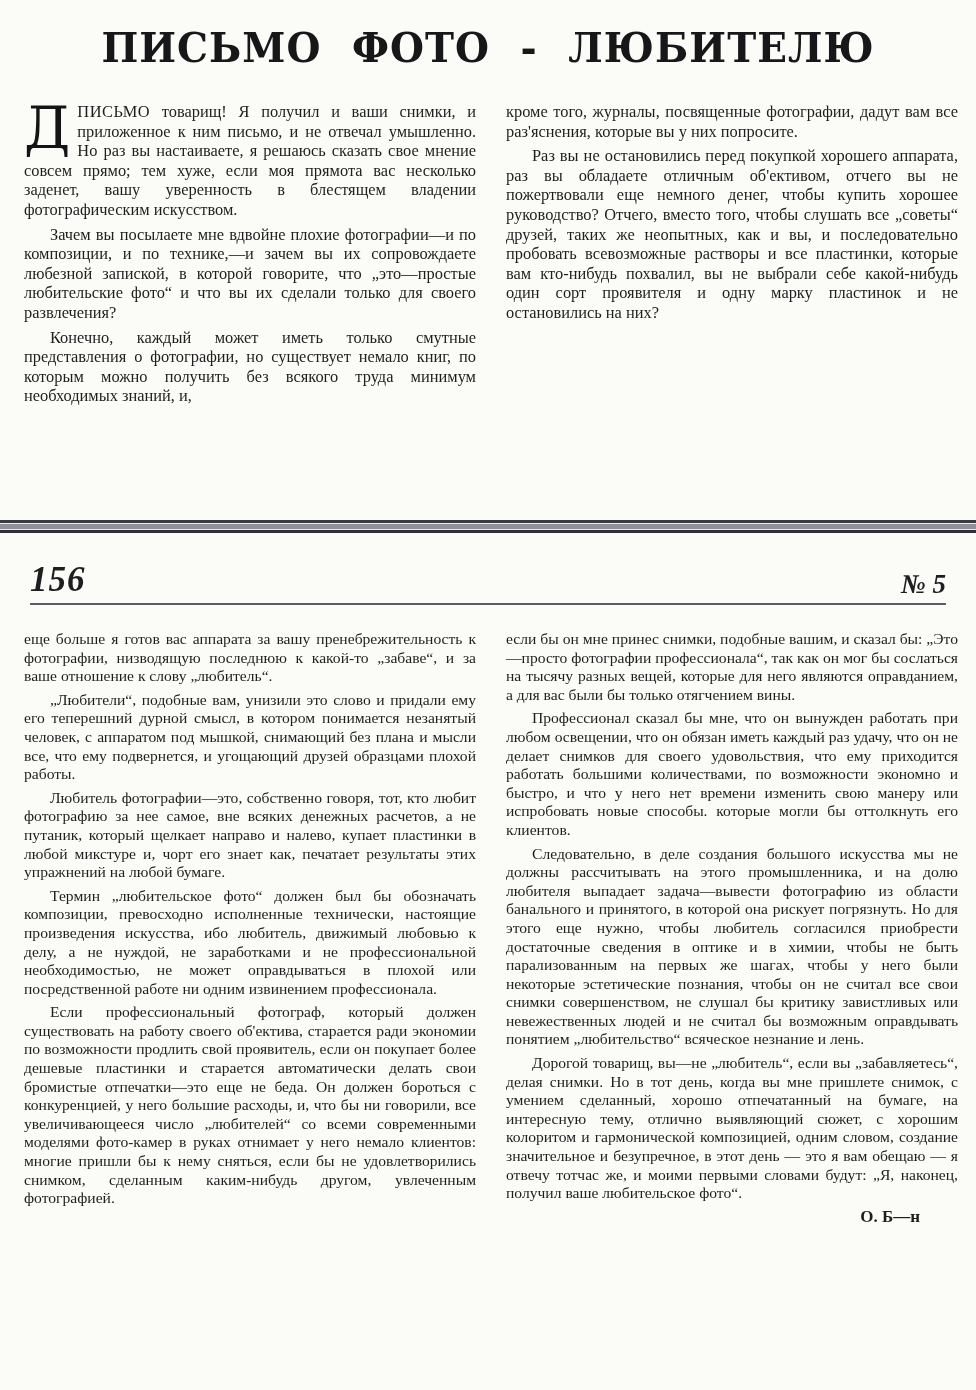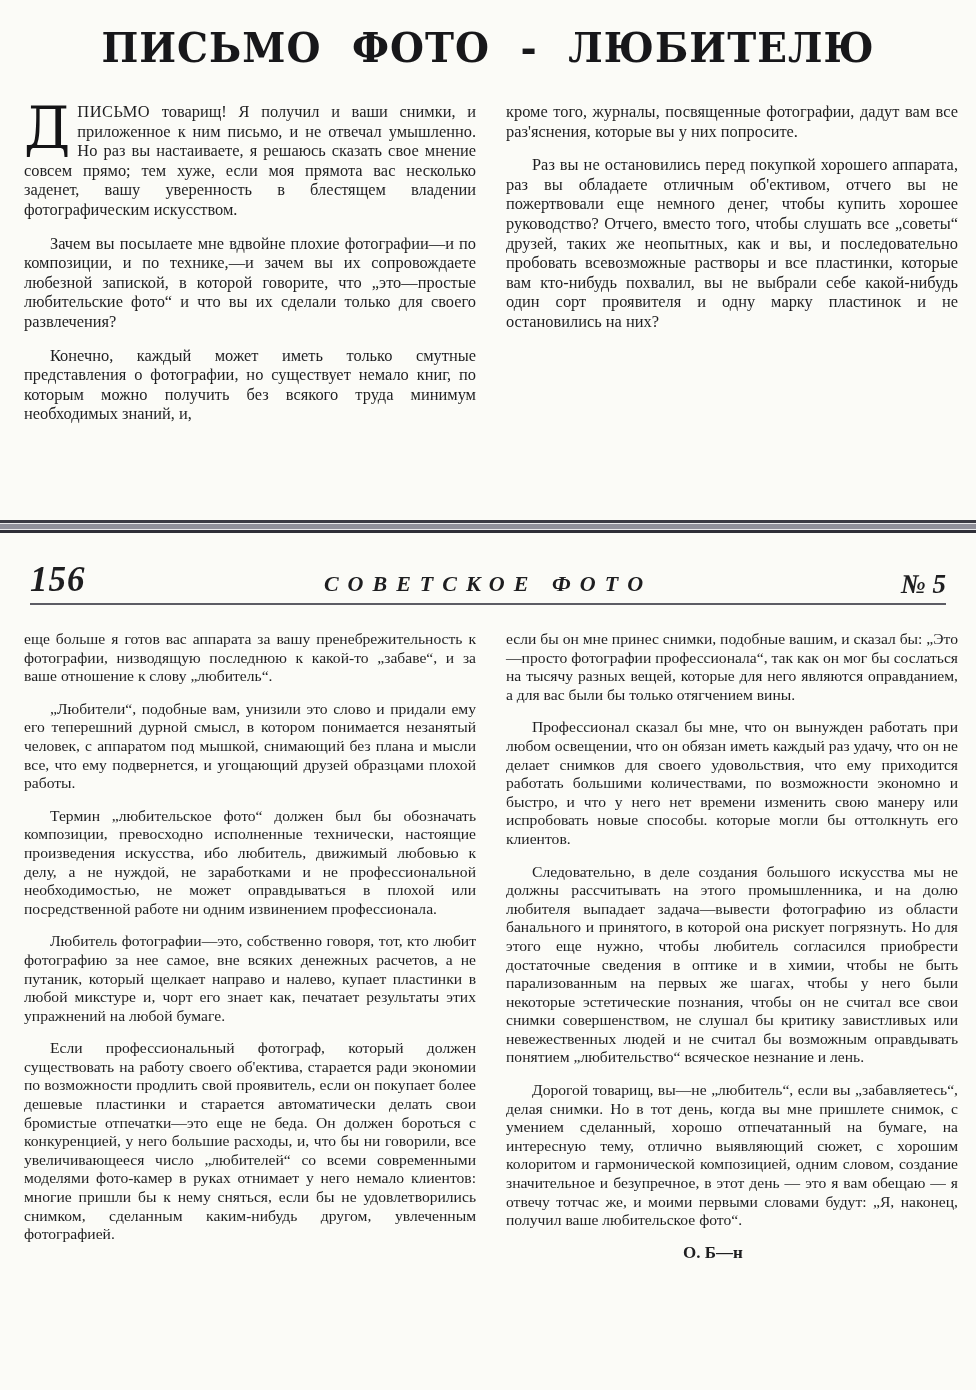--- a/index.html
+++ b/index.html
@@ -25,21 +25,21 @@
 
   .columns{position:absolute;left:24px;right:18px;display:flex;gap:30px;}
   .columns.top{top:102px;}
   .columns.bottom{top:630px;}
   .col{flex:1;text-align:justify;}
   .top .col{font-size:16.4px;line-height:19.6px;}
   .bottom .col{font-size:15.6px;line-height:18.6px;}
 
   p{margin:0;}
   p.indent{text-indent:26px;}
-  .col p + p{margin-top:14px;}
+  .col p + p{margin-top:5px;}
 
   .dropcap{
     float:left;
     font-family:"DejaVu Serif", serif;
     font-size:57px;line-height:46px;
     padding:3px 7px 0 0;
     color:#141416;
   }
   .leadcaps{letter-spacing:.5px;}
 
@@ -59,21 +59,21 @@
     padding-bottom:3px;
   }
   .pagenum{font-style:italic;font-size:35px;font-weight:bold;letter-spacing:1px;}
   .mag{
     position:absolute;left:50%;bottom:6px;transform:translateX(-50%);
     font-style:italic;font-size:22px;font-weight:bold;letter-spacing:9px;white-space:nowrap;
   }
   .issue{font-style:italic;font-size:27px;font-weight:bold;}
 
   .signature{
-    text-align:center;font-weight:bold;font-size:17px;
+    text-align:right;font-weight:bold;font-size:17px;
     padding-right:38px;margin-top:5px;
   }
 </style>
 </head>
 <body>
 
 <div class="page">
 
   <h1 class="headline">ПИСЬМО  ФОТО - ЛЮБИТЕЛЮ</h1>
 
@@ -86,30 +86,29 @@
     <div class="col">
       <p>кроме того, журналы, посвященные фотографии, дадут вам все раз'яснения, которые вы у них попросите.</p>
       <p class="indent">Раз вы не остановились перед покупкой хорошего аппарата, раз вы обладаете отличным об'ективом, отчего вы не пожертвовали еще немного денег, чтобы купить хорошее руководство? Отчего, вместо того, чтобы слушать все „советы“ друзей, таких же неопытных, как и вы, и последовательно пробовать всевозможные растворы и все пластинки, которые вам кто-нибудь похвалил, вы не выбрали себе какой-нибудь один сорт проявителя и одну марку пластинок и не остановились на них?</p>
     </div>
   </div>
 
   <div class="rule-band"></div>
 
   <div class="running-header">
     <span class="pagenum">156</span>
-    <span class="mag">СОВЕТСКОЕ ФОТО</span>
     <span class="issue">№ 5</span>
   </div>
 
   <div class="columns bottom">
     <div class="col">
       <p>еще больше я готов вас аппарата за вашу пренебрежительность к фотографии, низводящую последнюю к какой-то „забаве“, и за ваше отношение к слову „любитель“.</p>
       <p class="indent">„Любители“, подобные вам, унизили это слово и придали ему его теперешний дурной смысл, в котором понимается незанятый человек, с аппаратом под мышкой, снимающий без плана и мысли все, что ему подвернется, и угощающий друзей образцами плохой работы.</p>
+      <p class="indent">Любитель фотографии—это, собственно говоря, тот, кто любит фотографию за нее самое, вне всяких денежных расчетов, а не путаник, который щелкает направо и налево, купает пластинки в любой микстуре и, чорт его знает как, печатает результаты этих упражнений на любой бумаге.</p>
       <p class="indent">Термин „любительское фото“ должен был бы обозначать композиции, превосходно исполненные технически, настоящие произведения искусства, ибо любитель, движимый любовью к делу, а не нуждой, не заработками и не профессиональной необходимостью, не может оправдываться в плохой или посредственной работе ни одним извинением профессионала.</p>
-      <p class="indent">Любитель фотографии—это, собственно говоря, тот, кто любит фотографию за нее самое, вне всяких денежных расчетов, а не путаник, который щелкает направо и налево, купает пластинки в любой микстуре и, чорт его знает как, печатает результаты этих упражнений на любой бумаге.</p>
       <p class="indent">Если профессиональный фотограф, который должен существовать на работу своего об'ектива, старается ради экономии по возможности продлить свой проявитель, если он покупает более дешевые пластинки и старается автоматически делать свои бромистые отпечатки—это еще не беда. Он должен бороться с конкуренцией, у него большие расходы, и, что бы ни говорили, все увеличивающееся число „любителей“ со всеми современными моделями фото-камер в руках отнимает у него немало клиентов: многие пришли бы к нему сняться, если бы не удовлетворились снимком, сделанным каким-нибудь другом, увлеченным фотографией.</p>
     </div>
     <div class="col">
       <p>если бы он мне принес снимки, подобные вашим, и сказал бы: „Это—просто фотографии профессионала“, так как он мог бы сослаться на тысячу разных вещей, которые для него являются оправданием, а для вас были бы только отягчением вины.</p>
       <p class="indent">Профессионал сказал бы мне, что он вынужден работать при любом освещении, что он обязан иметь каждый раз удачу, что он не делает снимков для своего удовольствия, что ему приходится работать большими количествами, по возможности экономно и быстро, и что у него нет времени изменить свою манеру или испробовать новые способы. которые могли бы оттолкнуть его клиентов.</p>
       <p class="indent">Следовательно, в деле создания большого искусства мы не должны рассчитывать на этого промышленника, и на долю любителя выпадает задача—вывести фотографию из области банального и принятого, в которой она рискует погрязнуть. Но для этого еще нужно, чтобы любитель согласился приобрести достаточные сведения в оптике и в химии, чтобы не быть парализованным на первых же шагах, чтобы у него были некоторые эстетические познания, чтобы он не считал все свои снимки совершенством, не слушал бы критику завистливых или невежественных людей и не считал бы возможным оправдывать понятием „любительство“ всяческое незнание и лень.</p>
       <p class="indent">Дорогой товарищ, вы—не „любитель“, если вы „забавляетесь“, делая снимки. Но в тот день, когда вы мне пришлете снимок, с умением сделанный, хорошо отпечатанный на бумаге, на интересную тему, отлично выявляющий сюжет, с хорошим колоритом и гармонической композицией, одним словом, создание значительное и безупречное, в этот день — это я вам обещаю — я отвечу тотчас же, и моими первыми словами будут: „Я, наконец, получил ваше любительское фото“.</p>
       <p class="signature">О. Б—н</p>
     </div>
   </div>

